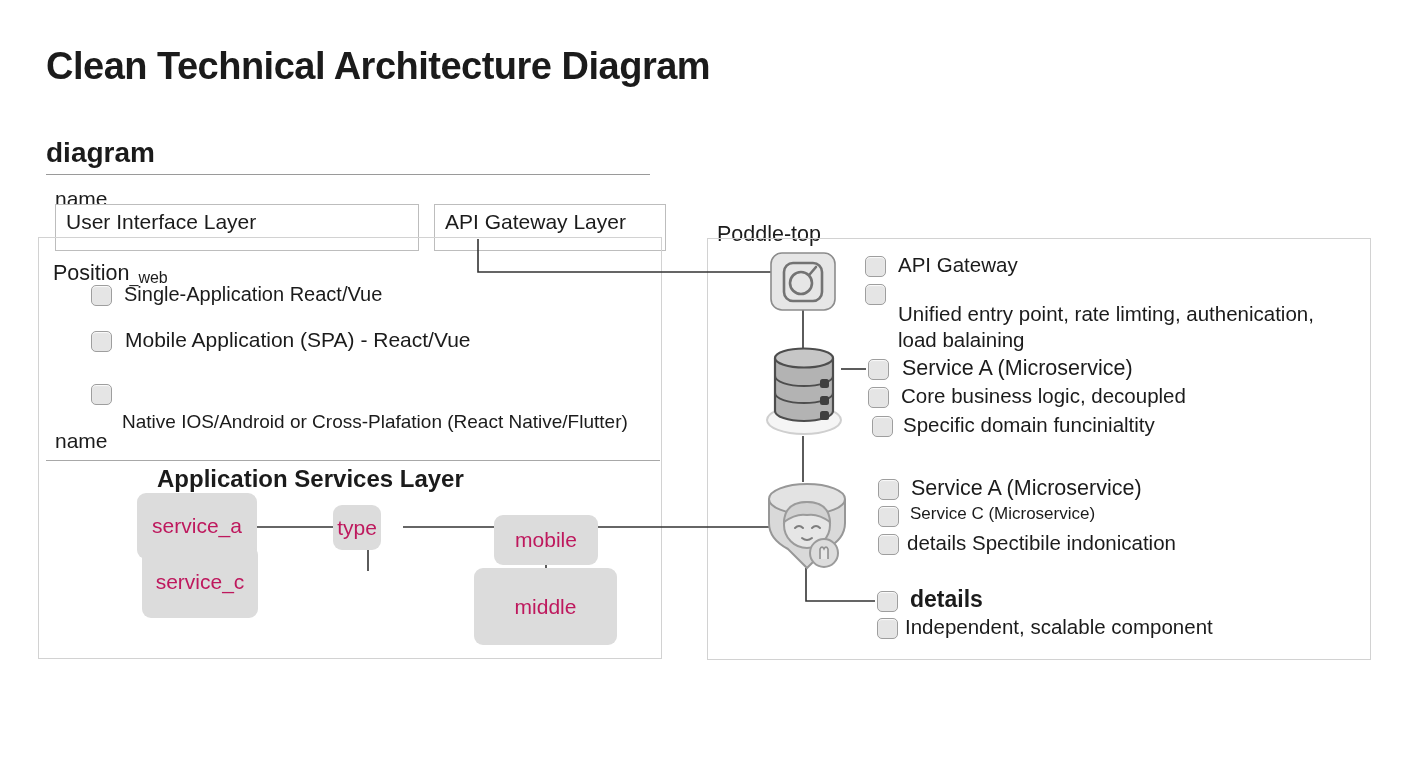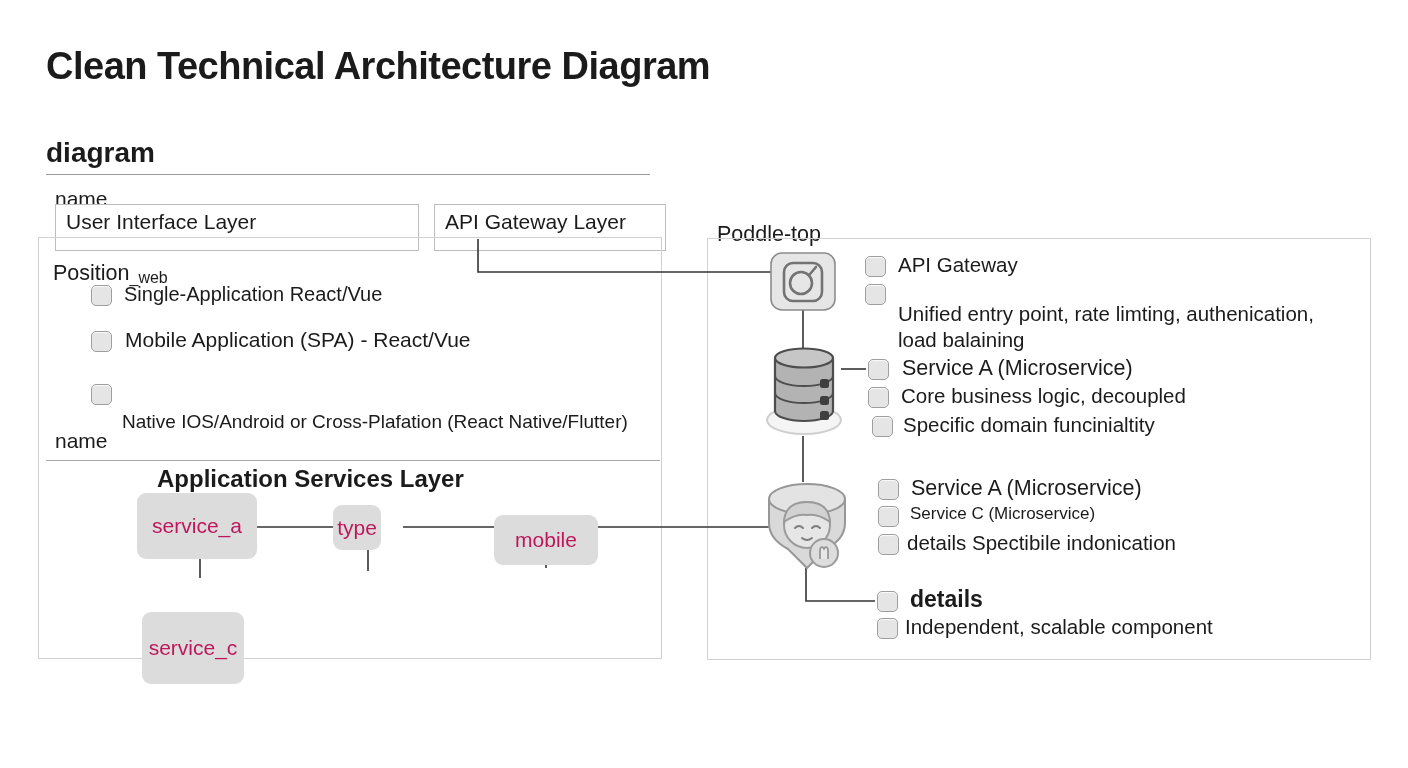--- a/index.html
+++ b/index.html
@@ -77,21 +77,22 @@
   <div class="cb" style="left:91px;top:384px;"></div>
   <div class="opt-label" style="left:122px;top:383px;font-size:19px;margin-top:28px;">Native IOS/Android or Cross-Plafation (React Native/Flutter)</div>
 
   <div class="abs small-label" style="left:55px;top:414px;">name</div>
   <div class="abs hr2"></div>
   <div class="abs" style="left:157px;top:450px;font-size:24px;font-weight:700;">Application Services Layer</div>
 
   <div class="node" style="left:137px;top:493px;width:120px;height:66px;">service_a</div>
   <div class="node" style="left:333px;top:505px;width:48px;height:45px;">type</div>
   <div class="node" style="left:494px;top:515px;width:104px;height:50px;">mobile</div>
-  <div class="node" style="left:142px;top:612px;width:102px;height:72px;">service_c</div>
+  <div class="node" style="left:142px;top:546px;width:116px;height:72px;">service_c</div>
+  <div class="node" style="left:474px;top:568px;width:143px;height:77px;">middle</div>
 
   <div class="icon-box" style="left:770px;top:252px;">
     <svg width="66" height="59" viewBox="0 0 66 59">
       <rect x="1" y="1" width="64" height="57" rx="11" fill="#e6e6e6" stroke="#8c8c8c" stroke-width="1.6"></rect>
       <rect x="14" y="11" width="38" height="38" rx="9" fill="none" stroke="#737373" stroke-width="2.6"></rect>
       <circle cx="31" cy="31" r="11" fill="none" stroke="#737373" stroke-width="2.6"></circle>
       <line x1="40" y1="22" x2="46" y2="15" stroke="#737373" stroke-width="2.6" stroke-linecap="round"></line>
     </svg>
   </div>
 

